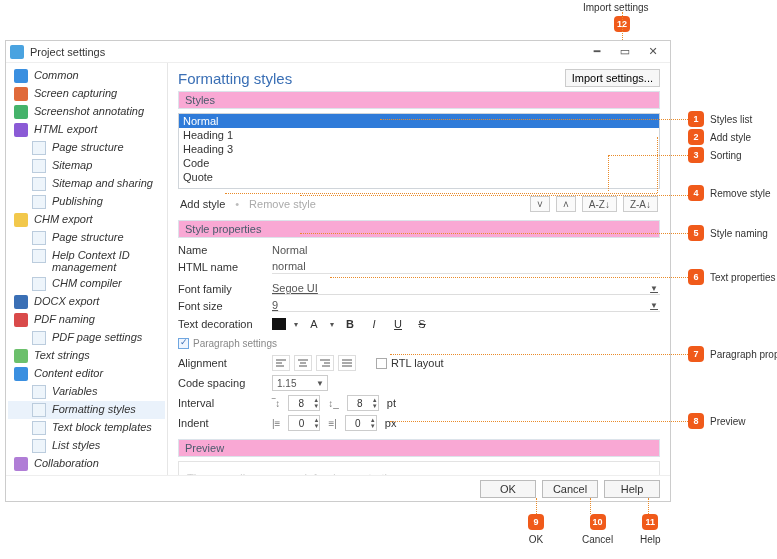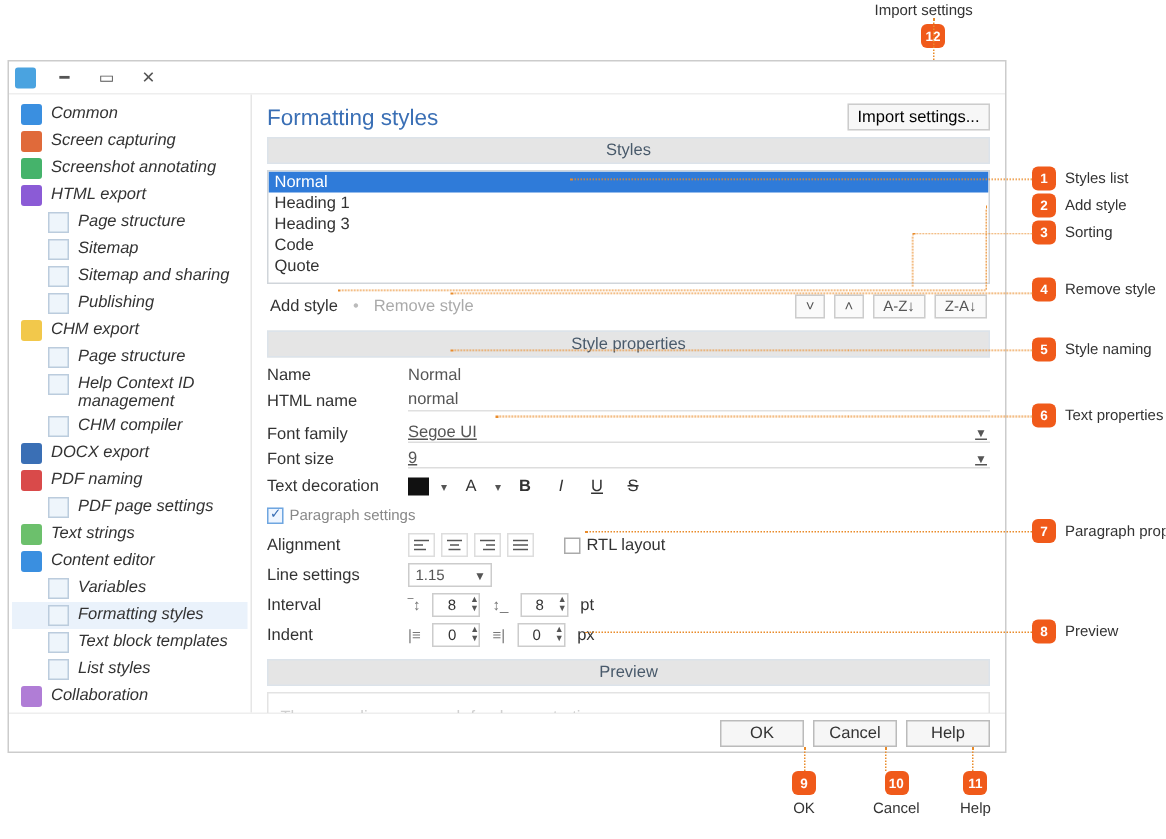--- a/index.html
+++ b/index.html
@@ -17,21 +17,21 @@
   .nav-item { display: flex; align-items: flex-start; gap: 6px; padding: 2px 4px 2px 6px; cursor: default; font-style: italic; }
   .nav-item.child { padding-left: 24px; }
   .nav-item.active { background: #eaf2fb; }
   .nav-icon { width: 14px; height: 14px; flex-shrink: 0; display: inline-flex; align-items: center; justify-content: center; font-size: 10px; }
   .nav-icon.box { border-radius: 2px; }
   .content { flex: 1; display: flex; flex-direction: column; overflow: hidden; }
   .content-header { display: flex; align-items: center; justify-content: space-between; padding: 6px 10px 4px 10px; }
   .content-header h2 { font-size: 15px; font-weight: normal; color: #3a6fb5; }
   .import-btn { font-size: 11px; padding: 2px 6px; border: 1px solid #ccc; background: #f7f7f7; cursor: pointer; }
   .scrollpane { flex: 1; overflow-y: auto; padding: 0 10px 6px 10px; }
-  .panel-head { background: #e5e5e5; border: 1px solid #dce3ea; padding: 2px 6px; font-size: 11px; color: #495a6b; margin-bottom: 4px; text-align: center; }
+  .panel-head { background: #f9a8d4; border: 1px solid #dce3ea; padding: 2px 6px; font-size: 11px; color: #495a6b; margin-bottom: 4px; }
   .styles-list { border: 1px solid #d0d5da; height: 76px; overflow: auto; margin-bottom: 4px; }
   .styles-list .row { padding: 1px 4px; font-size: 11px; }
   .styles-list .row.selected { background: #2f7bd9; color: #fff; }
   .list-toolbar { display: flex; align-items: center; gap: 10px; font-size: 11px; padding: 3px 2px 8px 2px; color: #333; position: relative; }
   .list-toolbar .right { margin-left: auto; display: flex; gap: 6px; align-items: center; }
   .pill { padding: 0 6px; height: 16px; display: inline-flex; align-items: center; border: 1px solid #ccc; font-size: 10px; color: #555; background: #fafafa; }
   .prop-row { display: flex; align-items: center; gap: 8px; padding: 2px 0; }
   .prop-label { width: 86px; font-size: 11px; color: #333; }
   .prop-field { flex: 1; font-size: 11px; color: #555; }
   .underbar { border-bottom: 1px solid #e0e0e0; padding-bottom: 1px; }
@@ -73,20 +73,21 @@
 
 <div class="canvas">
 
   <div class="callout-top">Import settings</div>
   <div class="dotted-v" style="top:12px; left:622px; height:28px;"></div>
   <div style="position:absolute; top:16px; left:614px;"><span class="badge">12</span></div>
 
   <div class="window">
     <div class="titlebar">
       <span class="app-icon"></span>
+      <span class="titlebar-spacer">Project settings</span>
       <div class="win-btns">
         <div class="win-btn">━</div>
         <div class="win-btn">▭</div>
         <div class="win-btn">✕</div>
       </div>
     </div>
 
     <div class="body">
 
       <div class="sidebar" id="sidebar">
@@ -284,21 +285,21 @@
                     <line x1="0" y1="7" x2="10" y2="7" stroke="#555"></line>
                   </svg>
                 </span>
               <span style="width:12px"></span>
               <span class="chkbox"></span>
               <span>RTL layout</span>
             </span>
           </div>
 
           <div class="prop-row">
-            <span class="prop-label">Line settings</span>
+            <span class="prop-label">Code spacing</span>
             <span class="prop-field"><span class="spinbox">
                   <span class="val" style="width:40px;text-align:left;padding-left:4px">1.15</span>
                   <span class="caret" style="padding:0 3px">▼</span>
                 </span></span>
           </div>
 
           <div class="prop-row">
             <span class="prop-label">Interval</span>
             <span style="display:flex;align-items:center;gap:8px">
               <span style="font-size:10px;color:#777">‾↕</span>

